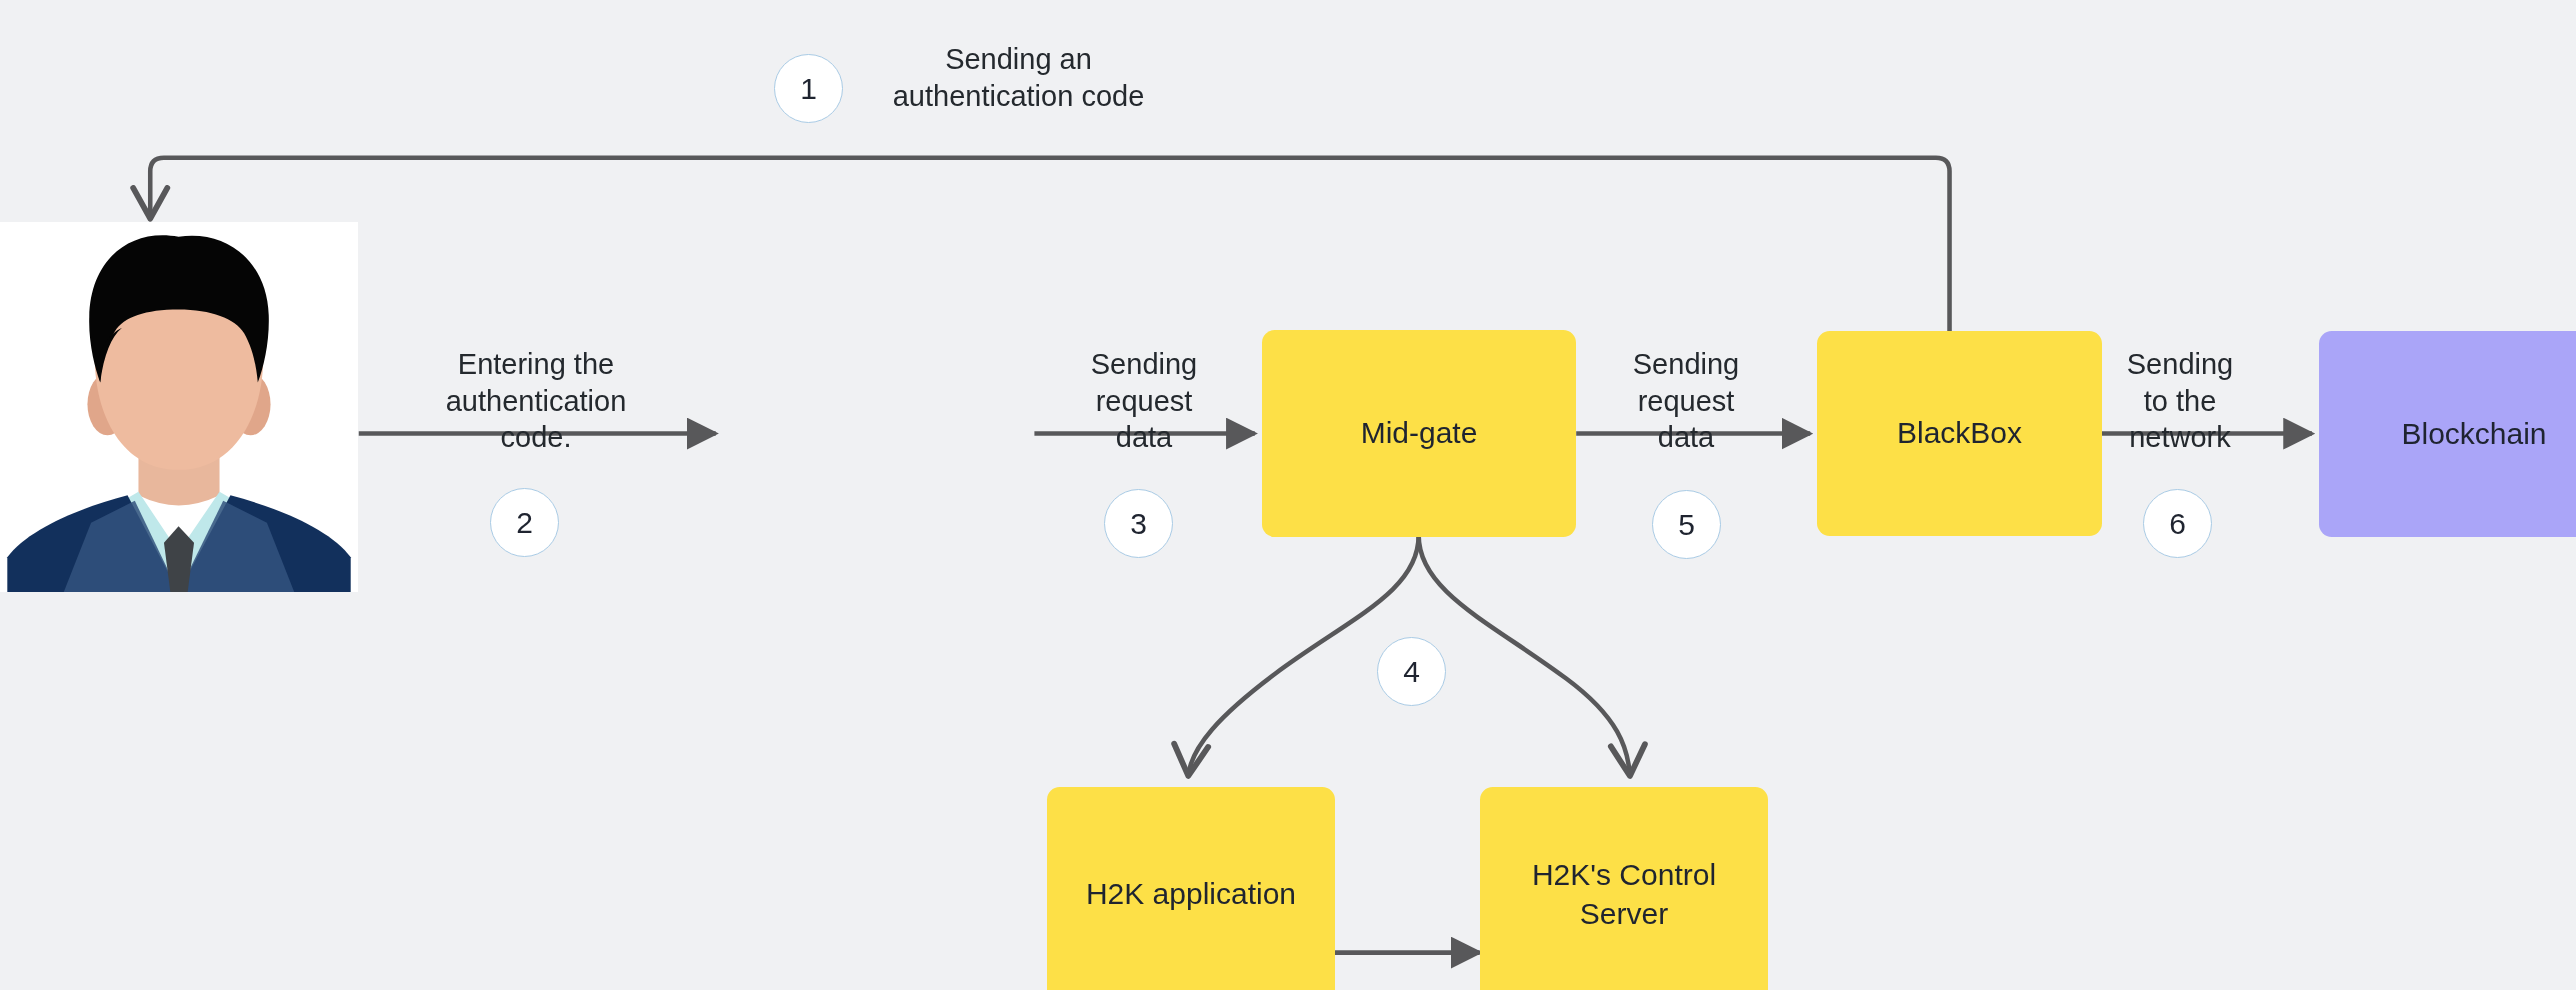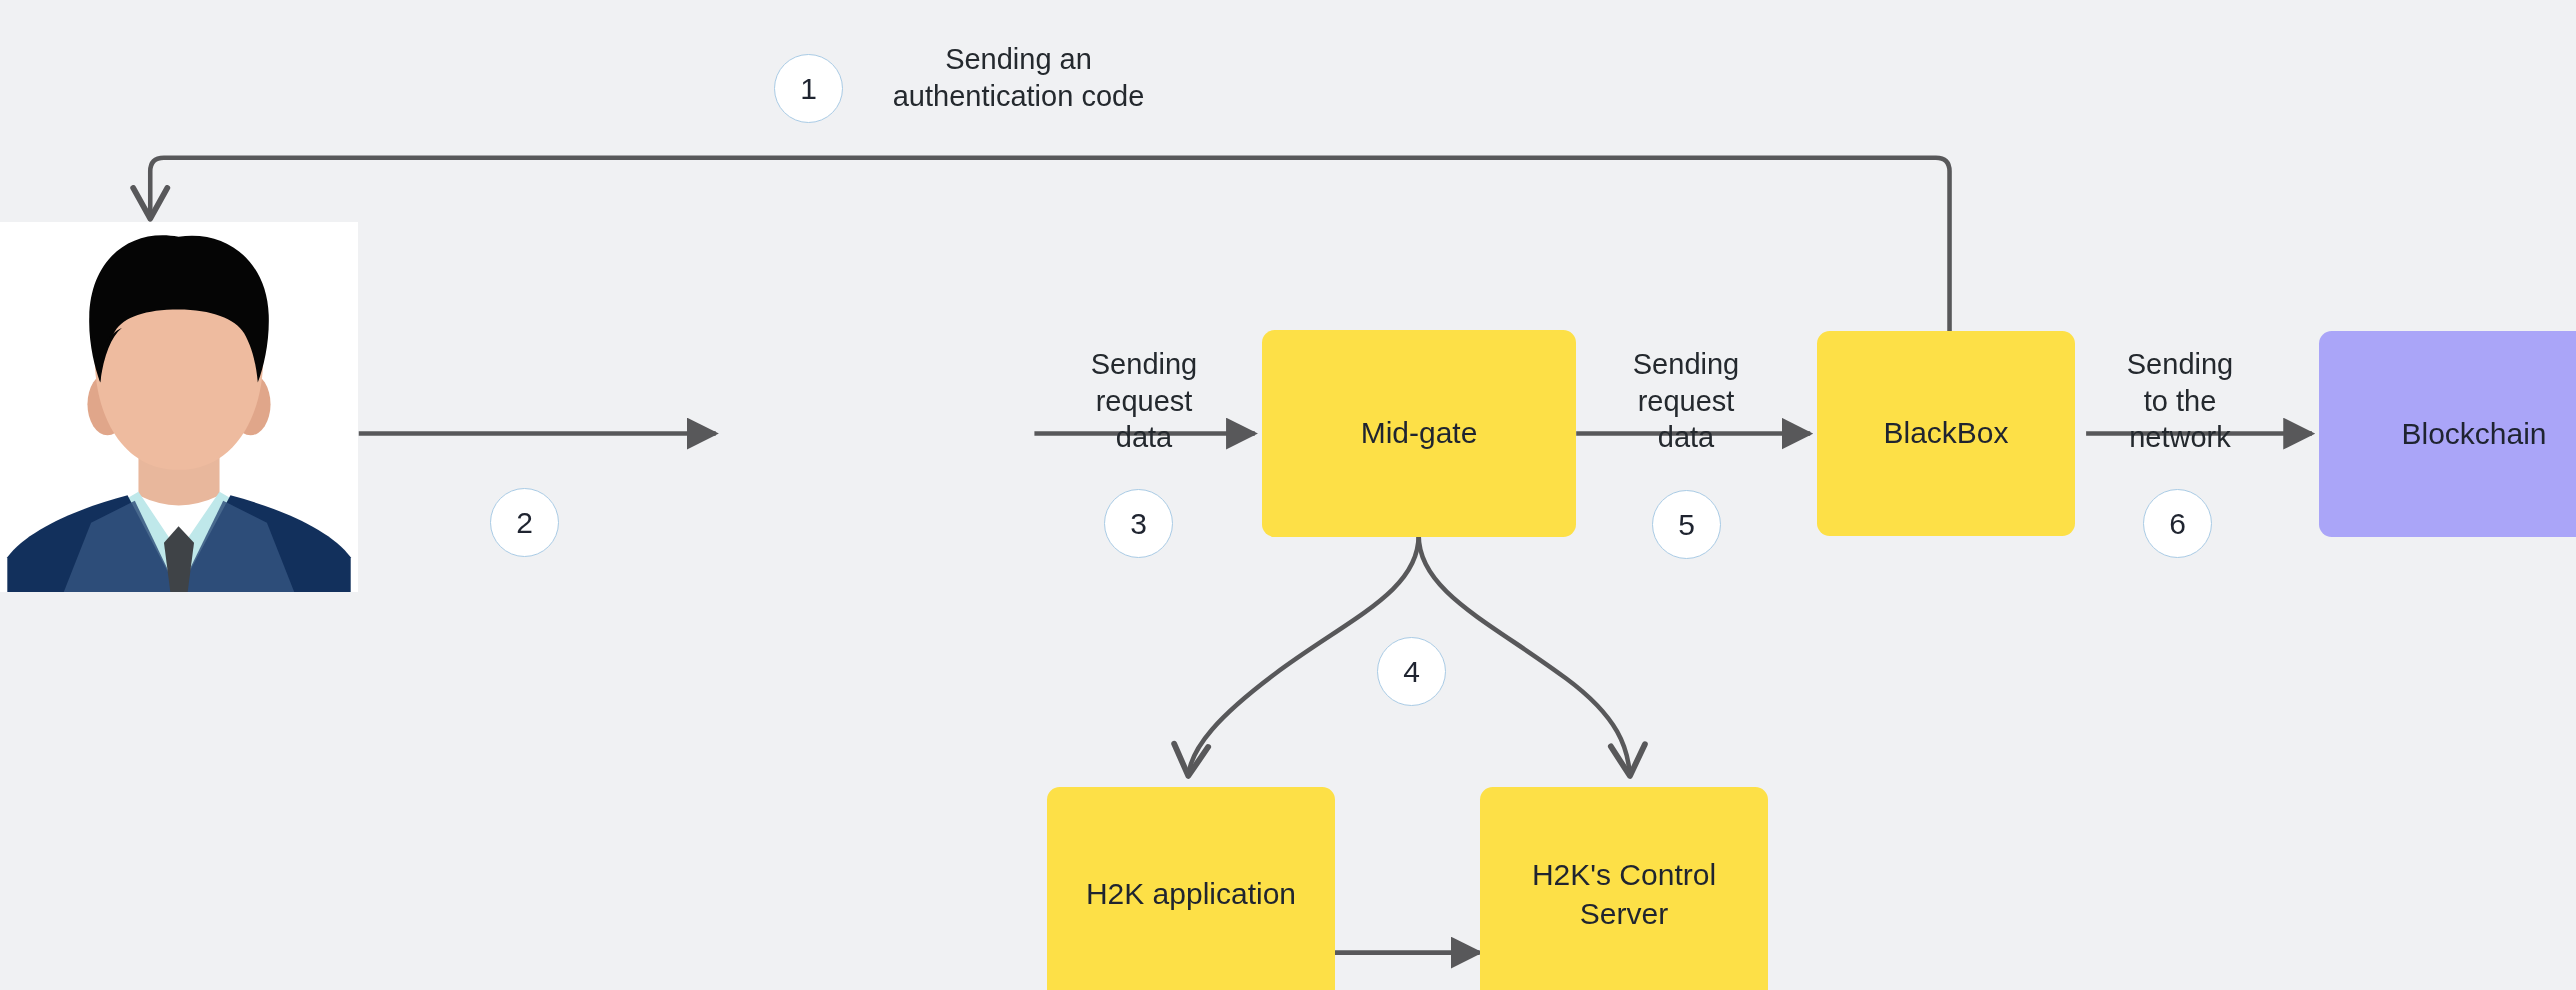--- a/index.html
+++ b/index.html
@@ -126,33 +126,36 @@
       <path d="M 70 406 L 100 330 L 148 306 L 196 406 Z" fill="#33527e" opacity="0.85"></path>
       <path d="M 323 406 L 293 330 L 245 306 L 196 406 Z" fill="#33527e" opacity="0.85"></path>
 
       <path d="M 180 352 L 196 334 L 213 352 L 206 406 L 187 406 Z" fill="#3f4347"></path>
     </svg>
   </div>
 
 
   <div class="node blue" style="left:1262px; top:330px; width:314px; height:207px;">Mid-gate</div>
 
-  <div class="node blue" style="left:1817px; top:331px; width:258px; height:205px;">BlackBox</div>
+  <div class="node blue" style="left:1817px; top:331px; width:285px; height:205px;">BlackBox</div>
 
   <div class="node purple" style="left:2319px; top:331px; width:310px; height:206px;">Blockchain</div>
 
   <div class="node blue" style="left:1047px; top:787px; width:288px; height:215px;">H2K
 application</div>
 
   <div class="node blue" style="left:1480px; top:787px; width:288px; height:215px;">H2K's Control
 Server</div>
 
   <div class="edge-label" style="left:859px; top:41px; width:319px;">Sending an
 authentication code</div>
 
+  <div class="edge-label" style="left:385px; top:346px; width:302px;">Entering the
+authentication
+code.</div>
 
   <div class="edge-label" style="left:1062px; top:346px; width:164px;">Sending
 request
 data</div>
 
   <div class="edge-label" style="left:1604px; top:346px; width:164px;">Sending
 request
 data</div>
 
   <div class="edge-label" style="left:2098px; top:346px; width:164px;">Sending

